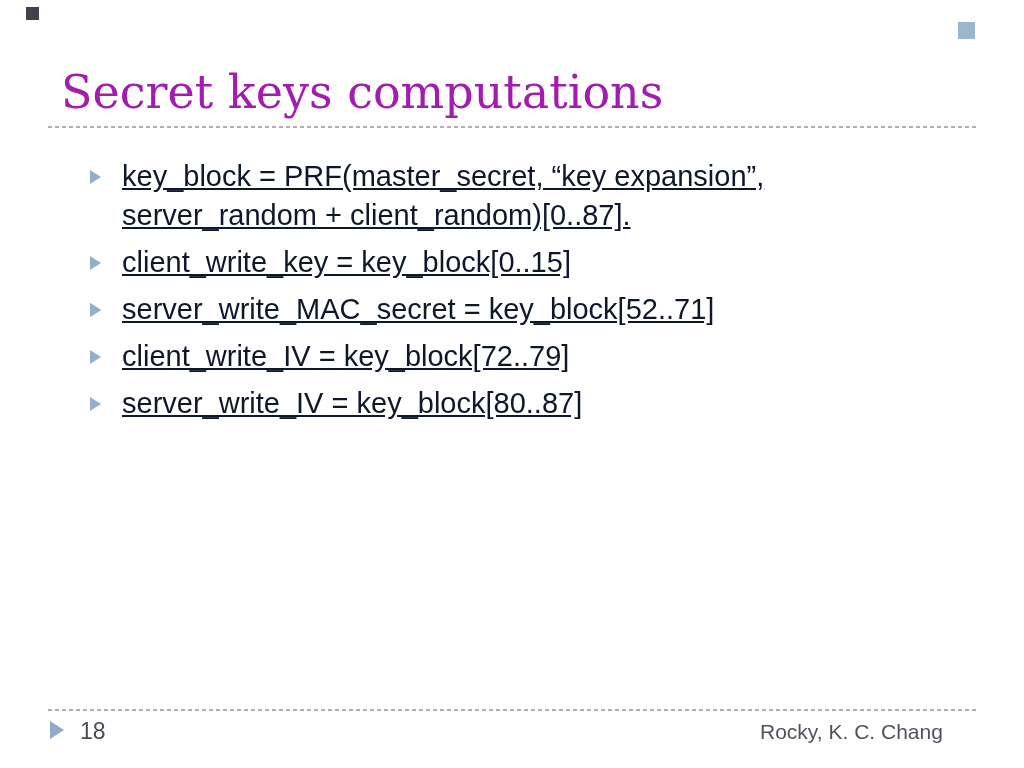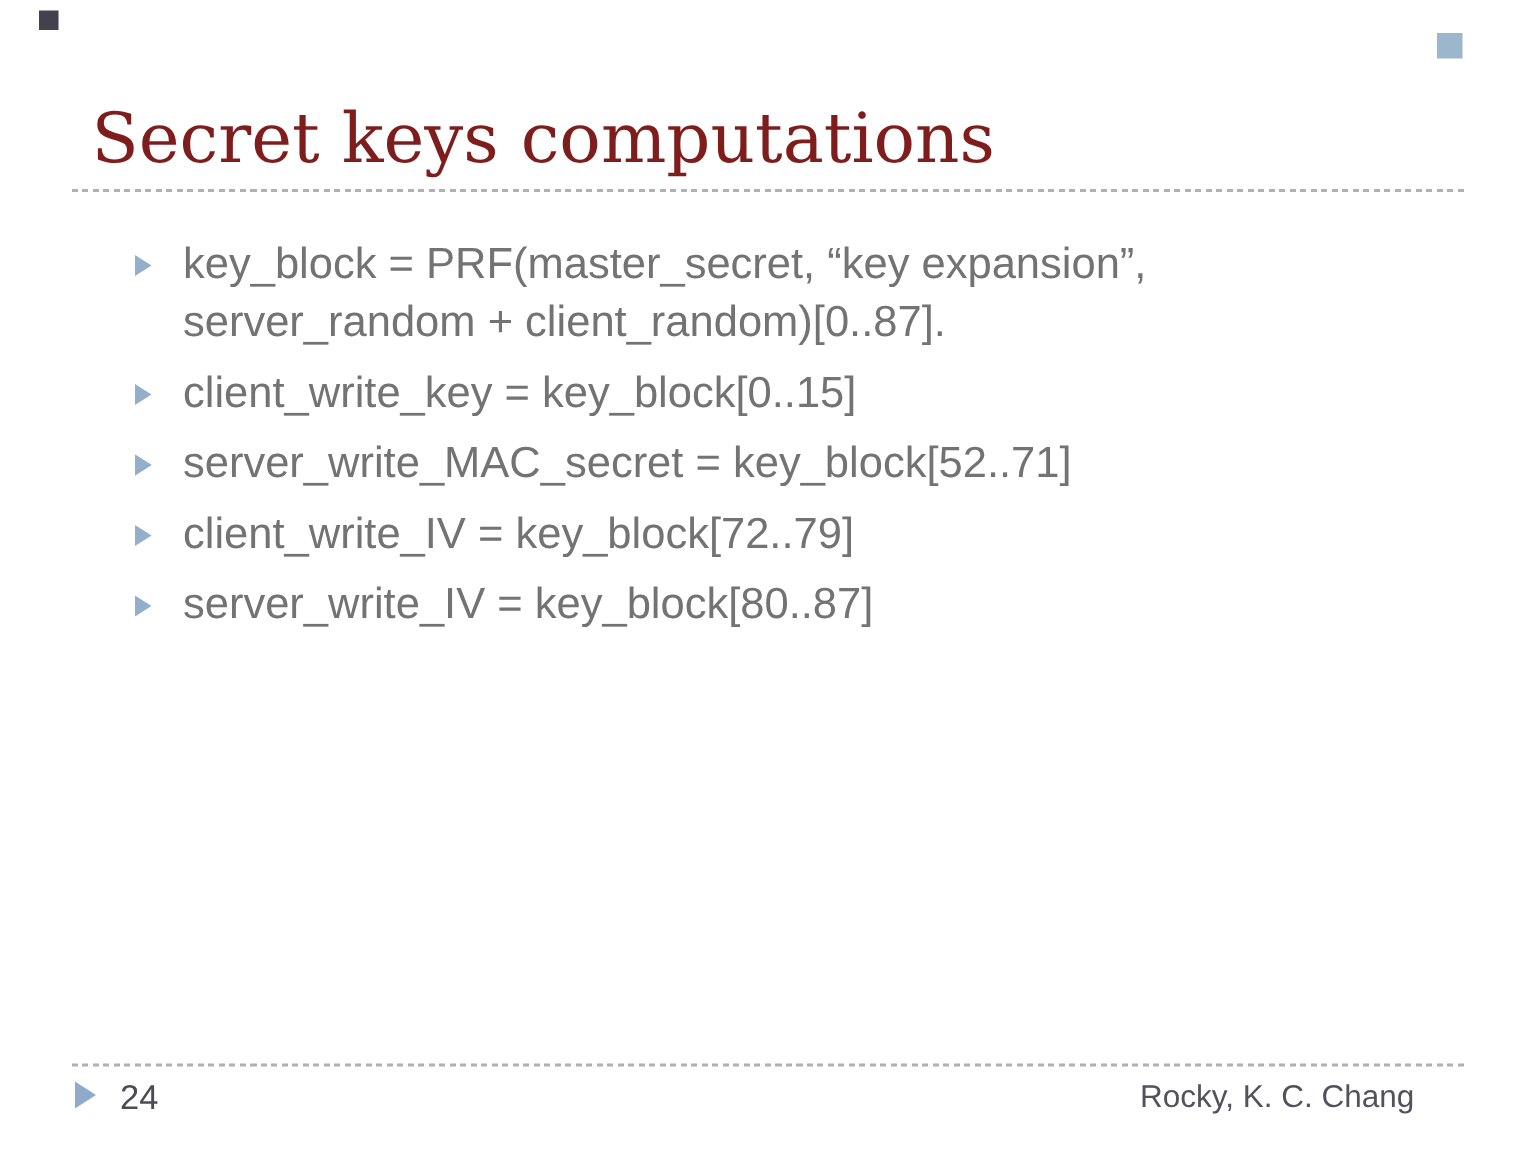--- a/index.html
+++ b/index.html
@@ -32,21 +32,21 @@
   
   .title {
     position: absolute;
     left: 61px;
     top: 66px;
     margin: 0;
     font-family: "DejaVu Serif", serif;
     font-weight: 400;
     font-size: 46px;
     line-height: 52px;
-    color: #7f1d1d;
+    color: #a21caf;
     letter-spacing: 0px;
     white-space: nowrap;
   }
 
   
   .rule {
     position: absolute;
     left: 48px;
     width: 928px;
     height: 2px;
@@ -66,21 +66,22 @@
     padding: 0;
     list-style: none;
     width: 722px;
   }
   .content li {
     position: relative;
     padding-left: 32px;
     width: 690px;
     font-size: 29px;
     line-height: 39px;
-    color: #737373;
+    color: #0f172a;
+    text-decoration: underline;
   }
   .content li + li { margin-top: 8px; }
   .tri {
     position: absolute;
     left: 0;
     top: 13px;
     width: 0;
     height: 0;
     border-left: 11px solid #93afcb;
     border-top: 7px solid transparent;
@@ -150,16 +151,16 @@
     </li>
     <li>
       <span class="tri"></span>
       <span>server_write_IV = key_block[80..87]</span>
     </li>
   </ul>
 
   <div class="rule rule-bottom"></div>
 
   <div class="footer-tri"></div>
-  <div class="page-num">24</div>
+  <div class="page-num">18</div>
   <div class="author">Rocky, K. C. Chang</div>
 
 </div>
 
 </body></html>

